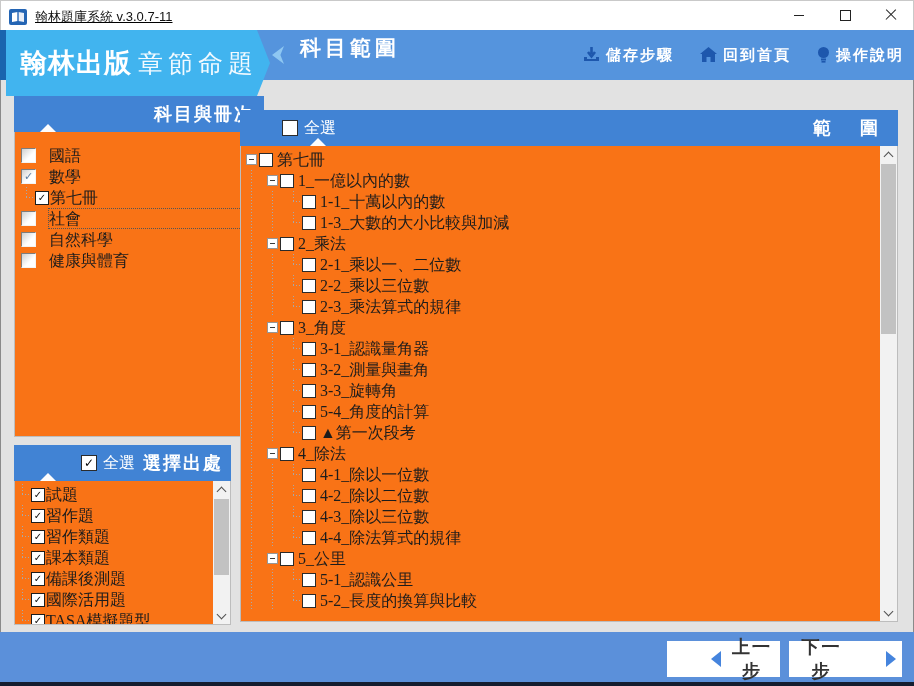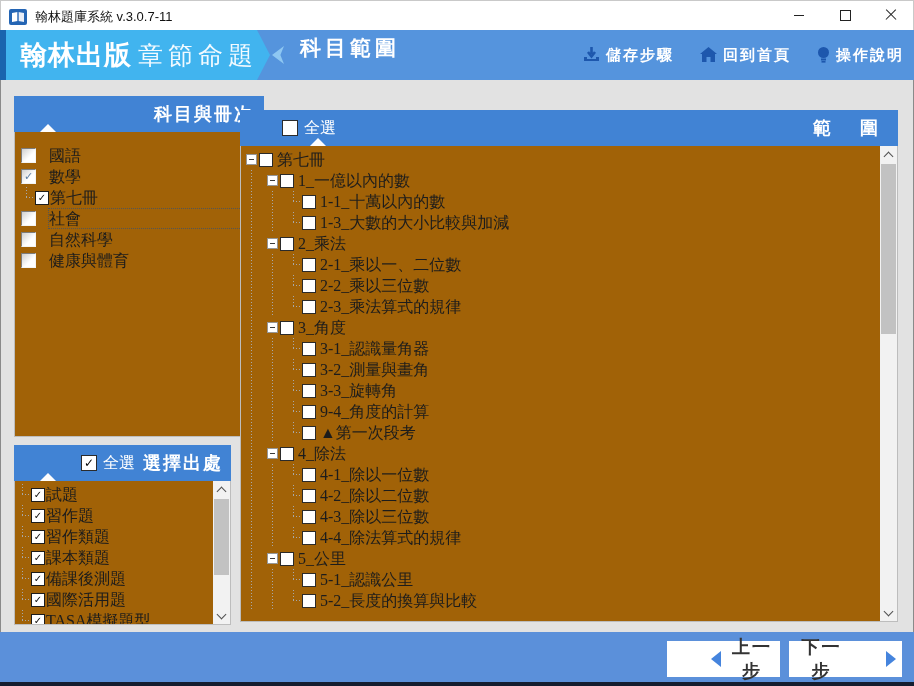--- a/index.html
+++ b/index.html
@@ -3,54 +3,54 @@
 <meta charset="utf-8">
 <style>
   html,body{margin:0;padding:0;}
   body{
     width:914px;height:686px;position:relative;overflow:hidden;
     background:#e2e2e2;font-family:"Liberation Sans",sans-serif;
     box-shadow:inset 0 0 0 1px #8a8a8a;
   }
   
   .titlebar{position:absolute;left:0;top:0;width:914px;height:34px;background:#fff;
-    display:flex;align-items:center;box-shadow:inset 0 0 0 1px #c9c9c9;}
+    display:flex;align-items:center;box-shadow:inset 0 0 0 1px #c9c9c9;text-decoration:underline;}
   .titlebar .appicon{width:18px;height:18px;margin:0 8px 0 9px;flex:0 0 auto;}
   .titlebar .ttext{font-size:13px;color:#111;}
   .wincontrols{position:absolute;right:0;top:0;height:30px;display:flex;}
   .wbtn{width:46px;height:30px;display:flex;align-items:center;justify-content:center;position:relative;}
   .glyph-min{width:10px;height:1px;background:#222;}
   .glyph-max{width:9px;height:9px;border:1px solid #222;}
   .glyph-close{width:12px;height:12px;position:relative;}
   .glyph-close::before,.glyph-close::after{content:"";position:absolute;left:-1px;top:5px;width:14px;height:1.4px;background:#222;}
   .glyph-close::before{transform:rotate(45deg);}
   .glyph-close::after{transform:rotate(-45deg);}
   
   .appheader{position:absolute;left:0;top:30px;width:914px;height:50px;background:#5594dd;}
   .brandstrip{position:absolute;left:0;top:0;width:6px;height:50px;background:#1a64ae;}
-  .brandchip{position:absolute;left:6px;top:0;width:264px;height:50px;background:#41b4ef;
+  .brandchip{position:absolute;left:6px;top:0;width:264px;height:66px;background:#41b4ef;
     clip-path:polygon(0 0,calc(100% - 13px) 0,100% 50%,calc(100% - 13px) 100%,0 100%);
     display:flex;align-items:center;padding-left:14px;box-sizing:border-box;}
   .brand-bold{color:#fff;font-weight:bold;font-size:27px;letter-spacing:1px;}
   .brand-light{color:#f2faff;font-size:25px;letter-spacing:5px;margin-left:6px;}
   .chip-chevron{position:absolute;left:272px;top:16px;width:12px;height:18px;background:#8ec7f2;
     clip-path:polygon(100% 0,0 50%,100% 100%,70% 50%);}
   .pagetitle{position:absolute;left:300px;top:0;height:36px;display:flex;align-items:center;
     color:#fff;font-weight:bold;font-size:21px;letter-spacing:4px;}
   .actions{position:absolute;right:10px;top:0;height:50px;display:flex;align-items:center;gap:26px;}
   .action{display:flex;align-items:center;gap:6px;cursor:pointer;}
   .action svg{display:block;}
   .action .alabel{color:#fff;font-size:15px;font-weight:bold;letter-spacing:2px;}
   
   .panel{position:absolute;box-sizing:border-box;}
   .phead{position:relative;height:36px;background:#4183d4;display:flex;align-items:center;box-sizing:border-box;}
   .phead .ptr{position:absolute;left:26px;bottom:0;width:0;height:0;
     border-left:8px solid transparent;border-right:8px solid transparent;border-bottom:8px solid #fdfdfd;}
   .ptitle{color:#fff;font-weight:bold;font-size:18px;letter-spacing:2px;}
-  .pbody{background:#a16207;border:1px solid #bdbdbd;border-top:none;box-sizing:border-box;overflow:hidden;position:relative;}
+  .pbody{background:#f97316;border:1px solid #bdbdbd;border-top:none;box-sizing:border-box;overflow:hidden;position:relative;}
   
   .panel-subjects{left:14px;top:96px;width:250px;height:341px;}
   .panel-subjects .phead{justify-content:flex-end;padding-right:10px;}
   .panel-subjects .pbody{height:305px;padding-top:13px;}
   
   .panel-source{left:14px;top:445px;width:217px;height:180px;}
   .panel-source .phead{justify-content:flex-end;padding-right:8px;gap:8px;}
   .panel-source .pbody{height:144px;padding-top:3px;}
   
   .panel-scope{left:240px;top:110px;width:658px;height:512px;}
@@ -357,21 +357,21 @@
           <span class="g"></span>
           <span class="elb"></span>
           <span class="cbtree"></span>
           <span class="tlbl">3-3_旋轉角</span>
         </div>
         <div class="trow">
           <span class="g"></span>
           <span class="g"></span>
           <span class="elb"></span>
           <span class="cbtree"></span>
-          <span class="tlbl">9-4_角度的計算</span>
+          <span class="tlbl">5-4_角度的計算</span>
         </div>
         <div class="trow">
           <span class="g"></span>
           <span class="g"></span>
           <span class="elb"></span>
           <span class="cbtree"></span>
           <span class="tlbl">▲第一次段考</span>
         </div>
         <div class="trow">
           <span class="g"></span>

